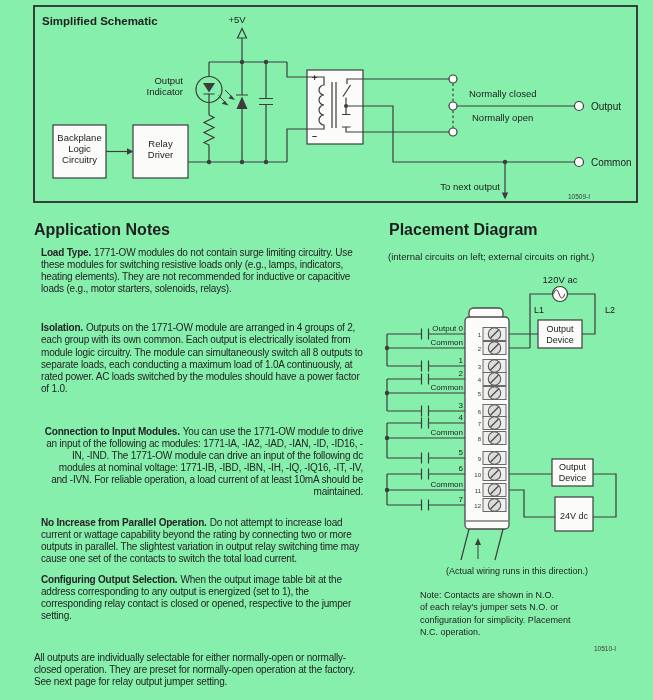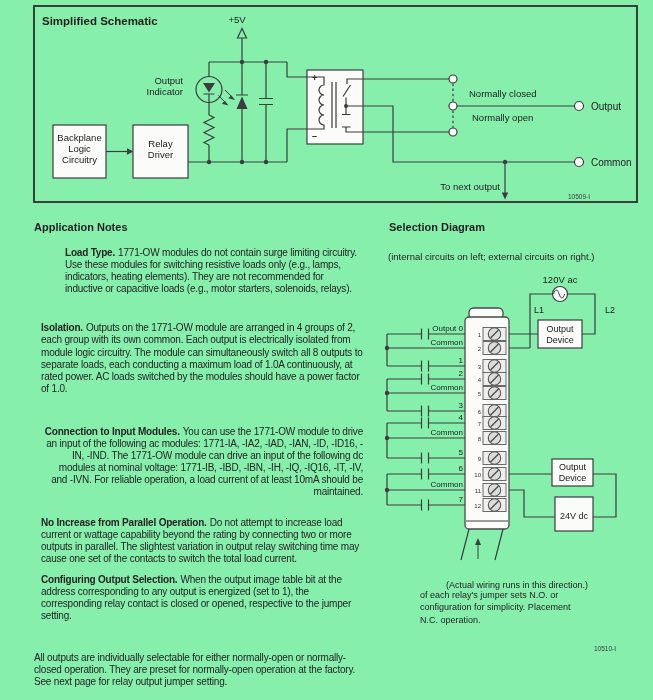--- a/index.html
+++ b/index.html
@@ -25,31 +25,31 @@
   .ttl  { font:700 11.5px "Liberation Sans", sans-serif; fill:#1f1f1f; }
   .lbl  { font:400 9.5px "Liberation Sans", sans-serif; fill:#222; }
   .lbl2 { font:400 10px  "Liberation Sans", sans-serif; fill:#222; }
   .blbl { font:400 9px   "Liberation Sans", sans-serif; fill:#222; }
   .wl   { font:400 8px   "Liberation Sans", sans-serif; fill:#222; }
   .tnum { font:400 6px   "Liberation Sans", sans-serif; fill:#333; }
   .fig  { font:400 6.5px "Liberation Sans", sans-serif; fill:#3a3a3a; }
   .pm   { font:700 9px   "Liberation Sans", sans-serif; fill:#222; }
 
   
-  .heading { position:absolute; font-size:11px; font-weight:700; color:#1f1f1f; white-space:nowrap; }
+  .heading { position:absolute; font-size:16px; font-weight:700; color:#1f1f1f; white-space:nowrap; }
   .an-heading { left:34px; top:221px; }
   .cd-heading { left:389px; top:221px; }
   .cd-subtitle { position:absolute; left:388px; top:251px; font-size:9.5px; white-space:nowrap; }
   .an-col { position:absolute; left:41px; top:247px; width:322px;
             font-size:10px; line-height:12.1px; letter-spacing:-0.2px; }
   .para { margin:0; }
   .para .lead { font-weight:700; margin-right:3px; }
-  .p1 { margin-bottom:27px;margin-left:24px; } .p2 { margin-bottom:31px; } .p3 { margin-bottom:18px;text-align:right; }
+  .p1 { margin-bottom:27px; } .p2 { margin-bottom:31px; } .p3 { margin-bottom:18px;text-align:right; }
   .p4 { margin-bottom:9px; } .p5 { margin-bottom:30px; } .p6 { margin-left:-7px;margin-top:28px; }
-  .cd-caption { position:absolute; left:418px; top:580px; font-size:9px; white-space:nowrap;padding-left:28px; }
+  .cd-caption { position:absolute; left:418px; top:566px; font-size:9px; white-space:nowrap;padding-left:28px; }
   .cd-note { position:absolute; left:420px; top:589px; font-size:9px; line-height:12.4px; }
   .cd-fig { position:absolute; left:594px; top:645px; font-size:6.5px; color:#3a3a3a; }
 </style>
 </head>
 <body>
 
 <div class="page">
 
 <svg width="653" height="700" viewBox="0 0 653 700">
   <defs>
@@ -279,26 +279,27 @@
 
 <div class="an-col">
   <p class="para p1"><b class="lead">Load Type.</b><span>1771-OW modules do not contain surge limiting circuitry.  Use these modules for switching resistive loads only (e.g., lamps, indicators, heating elements). They are not recommended for inductive or capacitive loads (e.g., motor starters, solenoids, relays).</span></p>
   <p class="para p2"><b class="lead">Isolation.</b><span>Outputs on the 1771-OW module are arranged in 4 groups of 2, each group with its own common. Each output is electrically isolated from module logic circuitry. The module can simultaneously switch all 8 outputs to separate loads, each conducting a maximum load of 1.0A continuously, at rated power. AC loads switched by the modules should have a power factor of 1.0.</span></p>
   <p class="para p3"><b class="lead">Connection to Input Modules.</b><span>You can use the 1771-OW module to drive an input of the following ac modules: 1771-IA, -IA2, -IAD, -IAN, -ID, -ID16, -IN, -IND.  The 1771-OW module can drive an input of the following dc modules at nominal voltage: 1771-IB, -IBD, -IBN, -IH, -IQ, -IQ16, -IT, -IV, and -IVN. For reliable operation, a load current of at least 10mA should be maintained.</span></p>
   <p class="para p4"><b class="lead">No Increase from Parallel Operation.</b><span>Do not attempt to increase load current or wattage capability beyond the rating by connecting two or more outputs in parallel. The slightest variation in output relay switching time may cause one set of the contacts to switch the total load current.</span></p>
   <p class="para p5"><b class="lead">Configuring Output Selection.</b><span>When the output image table bit at the address corresponding to any output is energized (set to 1), the corresponding relay contact is closed or opened, respective to the jumper setting.</span></p>
   <p class="para p6"><span>All outputs are individually selectable for either normally-open or normally-closed operation.  They are preset for normally-open operation at the factory.  See next page for relay output jumper setting.</span></p>
 </div>
 
-<div class="heading cd-heading">Selection Diagram</div>
+<div class="heading cd-heading">Placement Diagram</div>
 <div class="cd-subtitle">(internal circuits on left; external circuits on right.)</div>
 
 <div class="cd-caption">(Actual wiring runs in this direction.)</div>
 
 <div class="cd-note">
+  <div>Note: Contacts are shown in N.O.</div>
   <div>of each relay's jumper sets N.O. or</div>
   <div>configuration for simplicity. Placement</div>
   <div>N.C. operation.</div>
 </div>
 
 <div class="cd-fig">10510-I</div>
 
 </div>
 
 </body></html>

